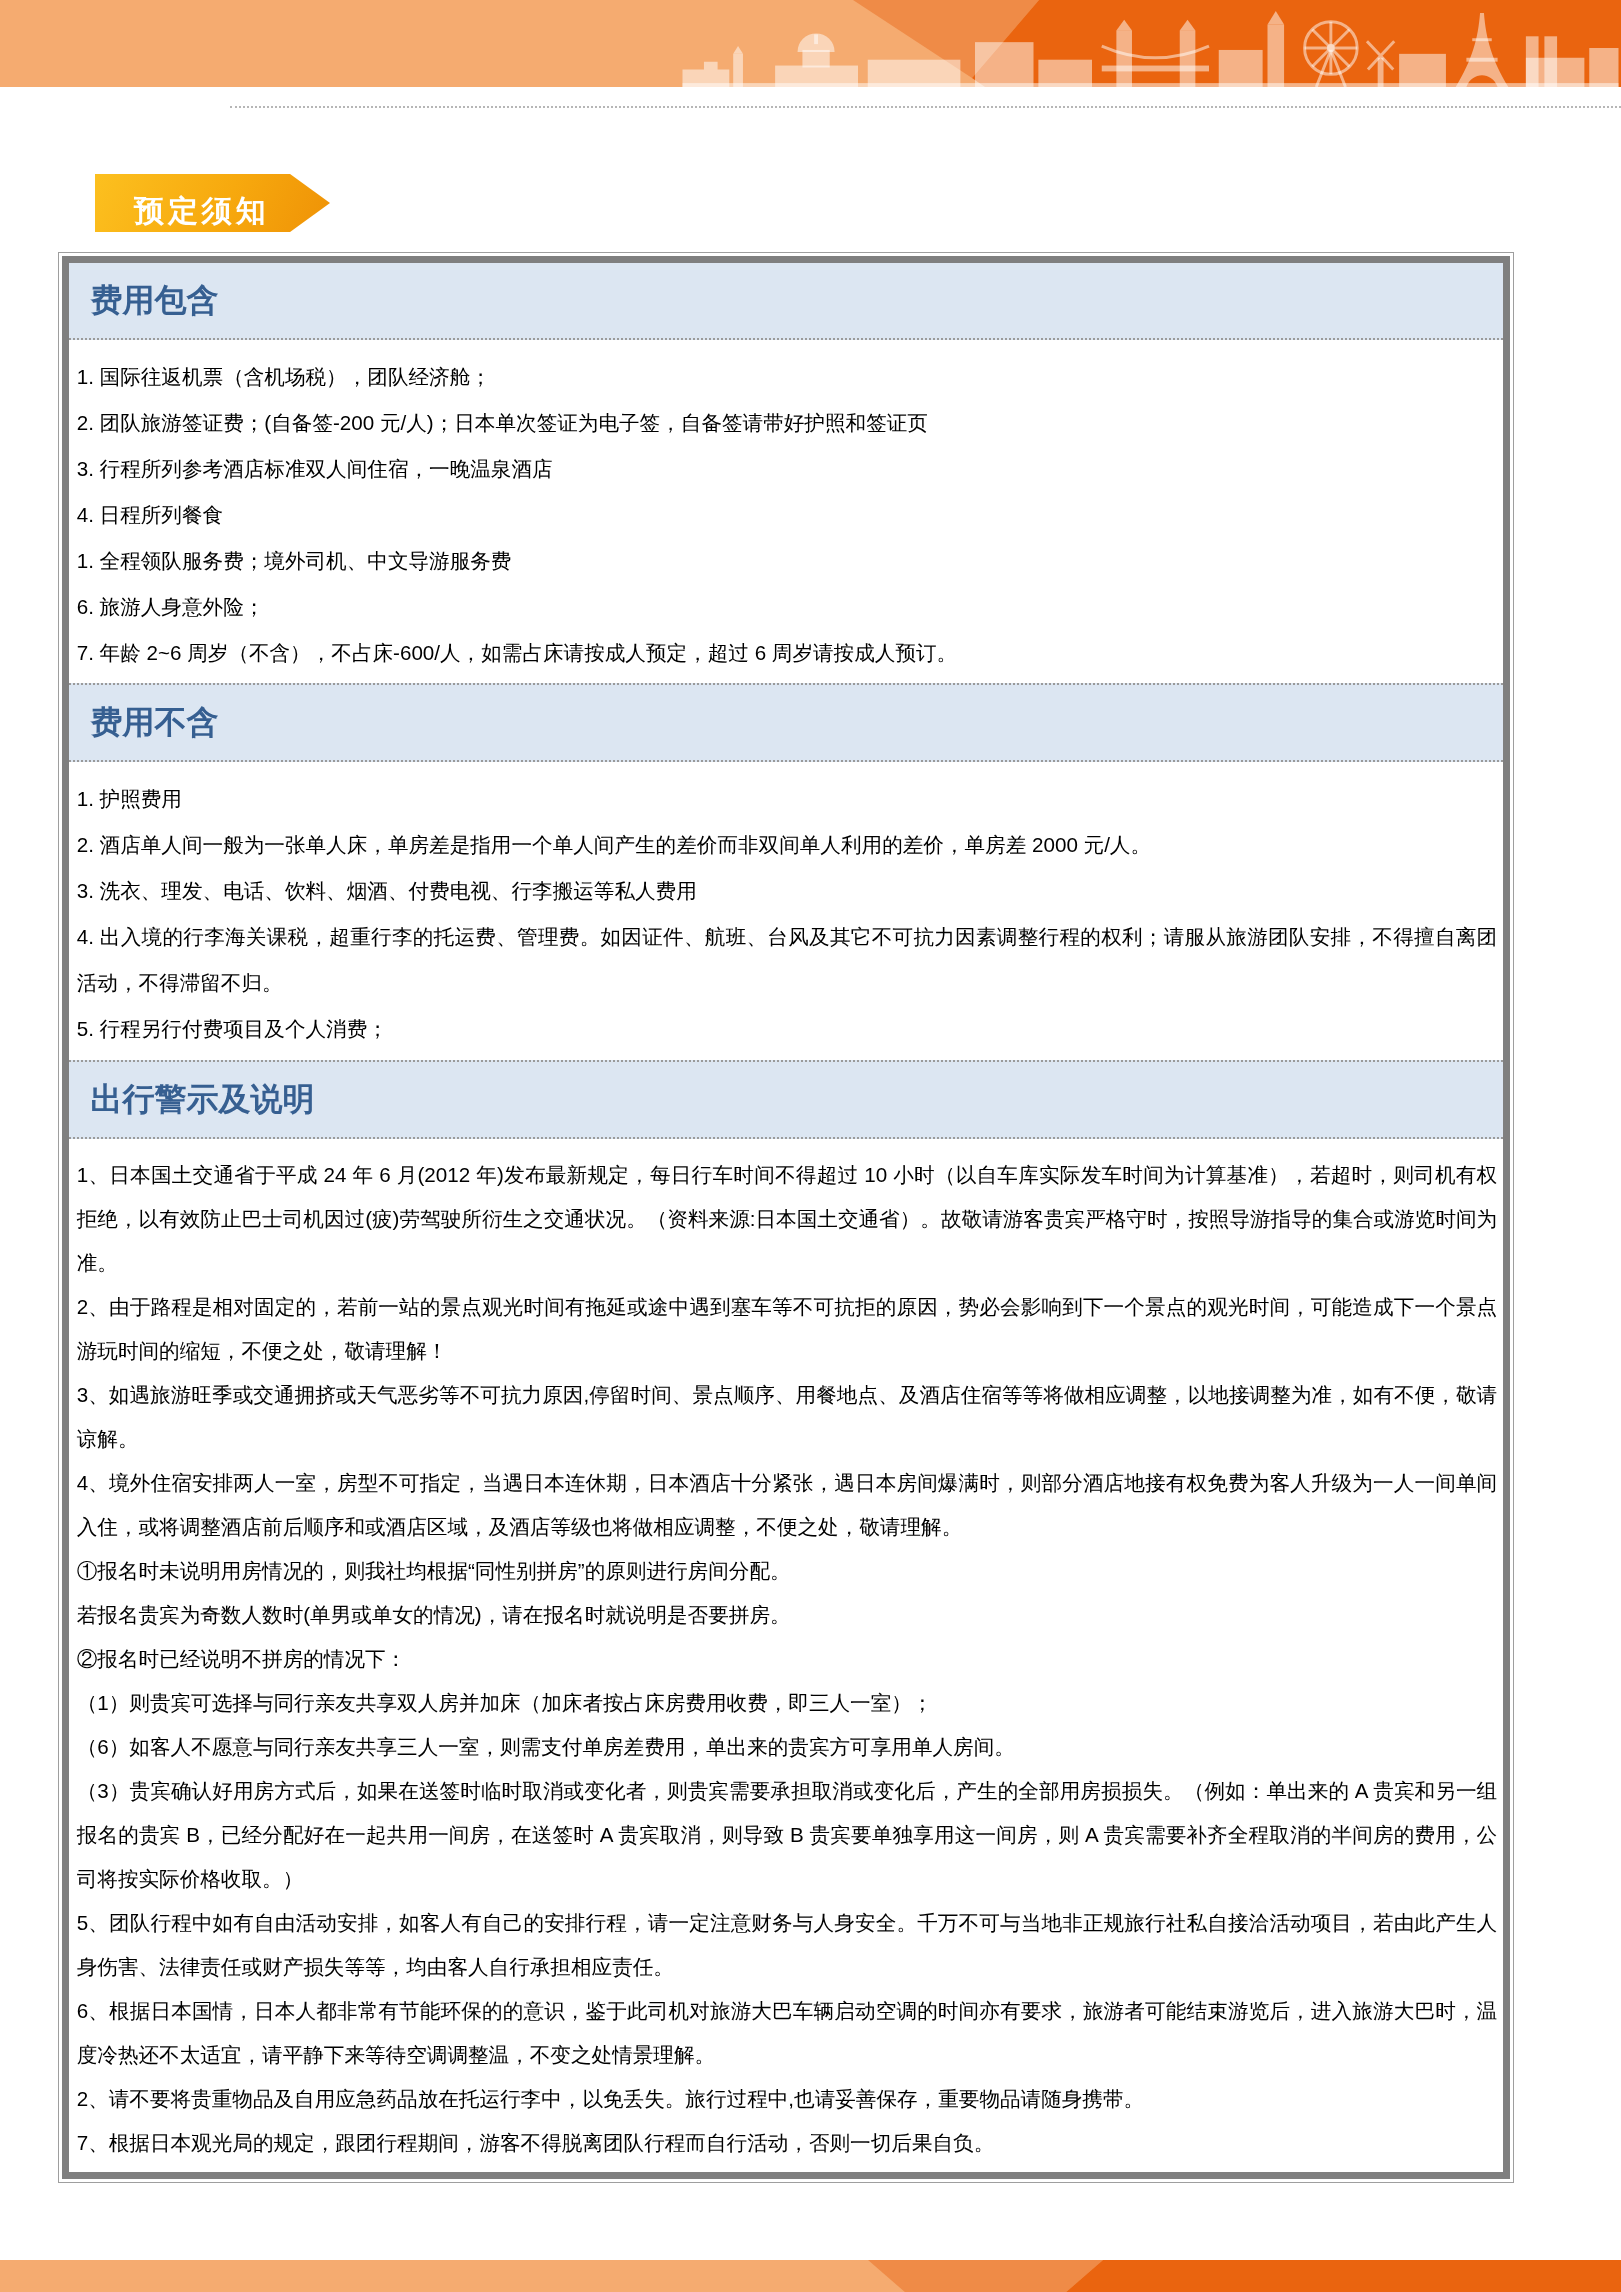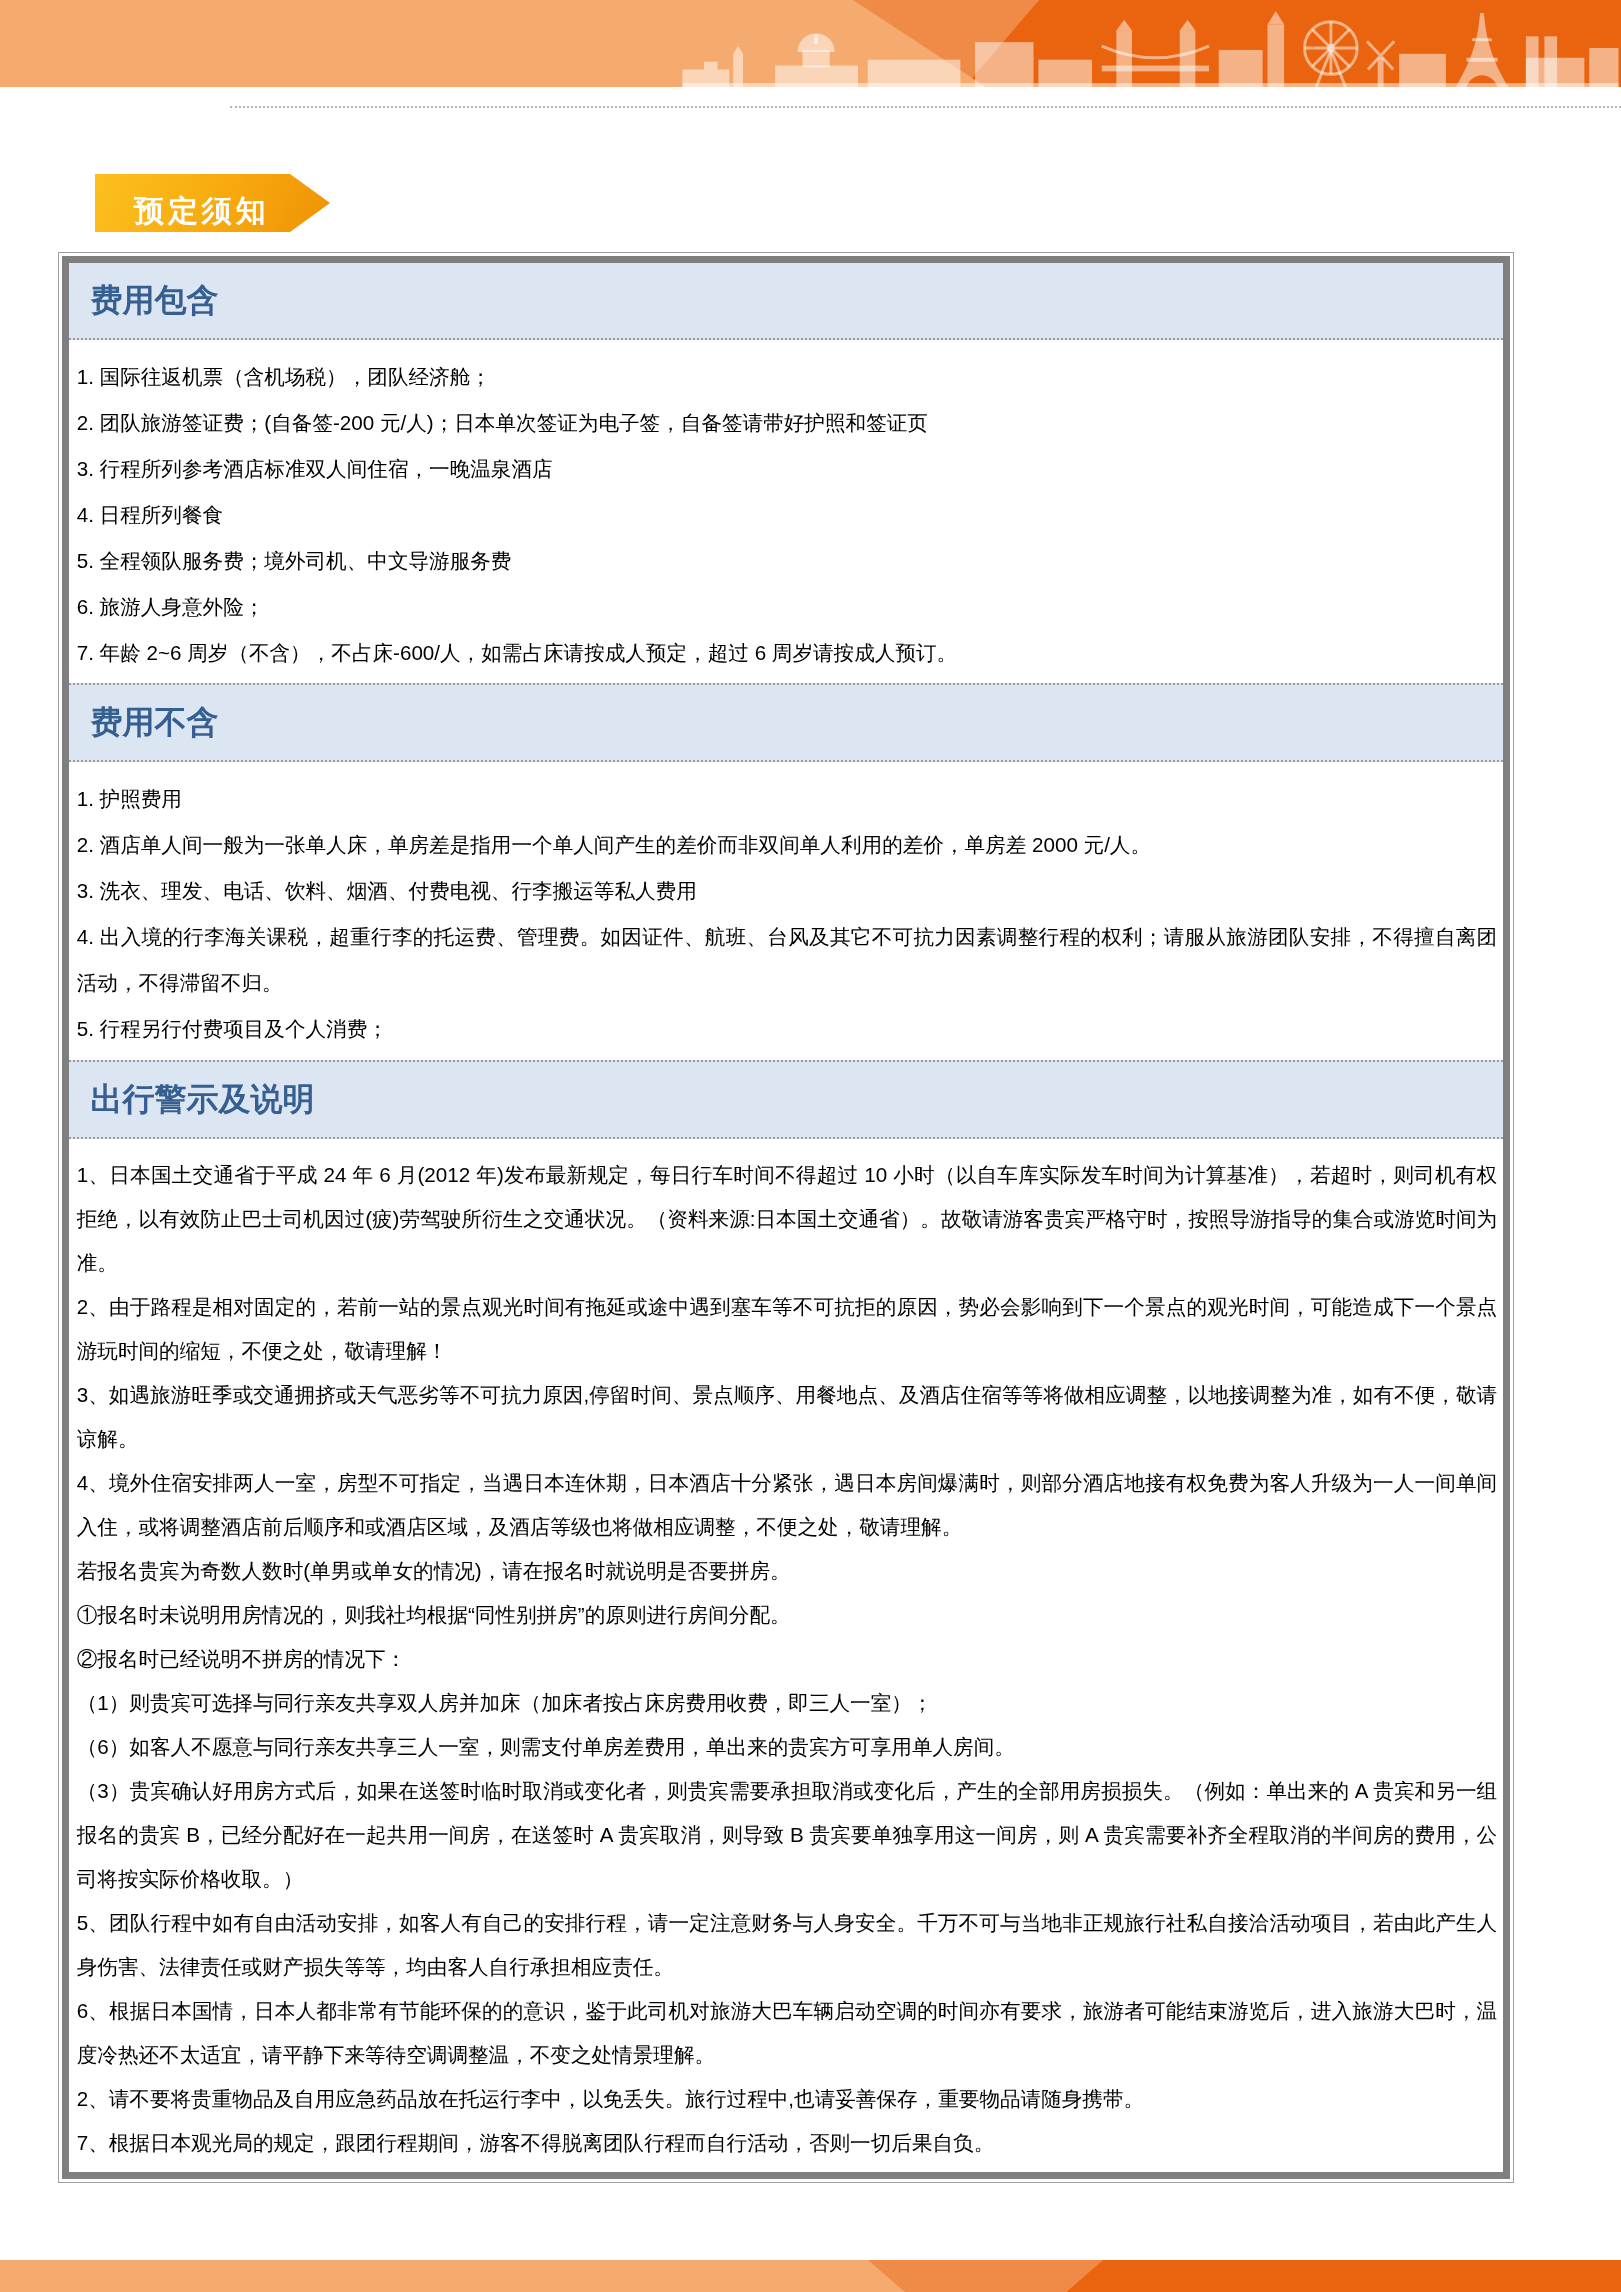--- a/index.html
+++ b/index.html
@@ -99,21 +99,21 @@
 <div class="doc">
   <div class="doc-inner">
 
     <section>
       <h2 class="band">费用包含</h2>
       <div class="sec-body">
         <p>1. 国际往返机票（含机场税），团队经济舱；</p>
         <p>2. 团队旅游签证费；(自备签-200 元/人)；日本单次签证为电子签，自备签请带好护照和签证页</p>
         <p>3. 行程所列参考酒店标准双人间住宿，一晚温泉酒店</p>
         <p>4. 日程所列餐食</p>
-        <p>5. 全程领队服务费；境外司机、中文导游服务费</p>
+        <p>1. 全程领队服务费；境外司机、中文导游服务费</p>
         <p>6. 旅游人身意外险；</p>
         <p>7. 年龄 2~6 周岁（不含），不占床-600/人，如需占床请按成人预定，超过 6 周岁请按成人预订。</p>
       </div>
     </section>
 
     <section>
       <h2 class="band">费用不含</h2>
       <div class="sec-body">
         <p>1. 护照费用</p>
         <p>2. 酒店单人间一般为一张单人床，单房差是指用一个单人间产生的差价而非双间单人利用的差价，单房差 2000 元/人。</p>
@@ -123,22 +123,22 @@
       </div>
     </section>
 
     <section class="warnings">
       <h2 class="band">出行警示及说明</h2>
       <div class="sec-body">
         <p>1、日本国土交通省于平成 24 年 6 月(2012 年)发布最新规定，每日行车时间不得超过 10 小时（以自车库实际发车时间为计算基准），若超时，则司机有权拒绝，以有效防止巴士司机因过(疲)劳驾驶所衍生之交通状况。（资料来源:日本国土交通省）。故敬请游客贵宾严格守时，按照导游指导的集合或游览时间为准。</p>
         <p>2、由于路程是相对固定的，若前一站的景点观光时间有拖延或途中遇到塞车等不可抗拒的原因，势必会影响到下一个景点的观光时间，可能造成下一个景点游玩时间的缩短，不便之处，敬请理解！</p>
         <p>3、如遇旅游旺季或交通拥挤或天气恶劣等不可抗力原因,停留时间、景点顺序、用餐地点、及酒店住宿等等将做相应调整，以地接调整为准，如有不便，敬请谅解。</p>
         <p>4、境外住宿安排两人一室，房型不可指定，当遇日本连休期，日本酒店十分紧张，遇日本房间爆满时，则部分酒店地接有权免费为客人升级为一人一间单间入住，或将调整酒店前后顺序和或酒店区域，及酒店等级也将做相应调整，不便之处，敬请理解。</p>
+        <p>①报名时未说明用房情况的，则我社均根据“同性别拼房”的原则进行房间分配。</p>
         <p>若报名贵宾为奇数人数时(单男或单女的情况)，请在报名时就说明是否要拼房。</p>
-        <p>①报名时未说明用房情况的，则我社均根据“同性别拼房”的原则进行房间分配。</p>
         <p>②报名时已经说明不拼房的情况下：</p>
         <p>（1）则贵宾可选择与同行亲友共享双人房并加床（加床者按占床房费用收费，即三人一室）；</p>
         <p>（6）如客人不愿意与同行亲友共享三人一室，则需支付单房差费用，单出来的贵宾方可享用单人房间。</p>
         <p>（3）贵宾确认好用房方式后，如果在送签时临时取消或变化者，则贵宾需要承担取消或变化后，产生的全部用房损损失。（例如：单出来的 A 贵宾和另一组报名的贵宾 B，已经分配好在一起共用一间房，在送签时 A 贵宾取消，则导致 B 贵宾要单独享用这一间房，则 A 贵宾需要补齐全程取消的半间房的费用，公司将按实际价格收取。）</p>
         <p>5、团队行程中如有自由活动安排，如客人有自己的安排行程，请一定注意财务与人身安全。千万不可与当地非正规旅行社私自接洽活动项目，若由此产生人身伤害、法律责任或财产损失等等，均由客人自行承担相应责任。</p>
         <p>6、根据日本国情，日本人都非常有节能环保的的意识，鉴于此司机对旅游大巴车辆启动空调的时间亦有要求，旅游者可能结束游览后，进入旅游大巴时，温度冷热还不太适宜，请平静下来等待空调调整温，不变之处情景理解。</p>
         <p>2、请不要将贵重物品及自用应急药品放在托运行李中，以免丢失。旅行过程中,也请妥善保存，重要物品请随身携带。</p>
         <p>7、根据日本观光局的规定，跟团行程期间，游客不得脱离团队行程而自行活动，否则一切后果自负。</p>
       </div>
     </section>

